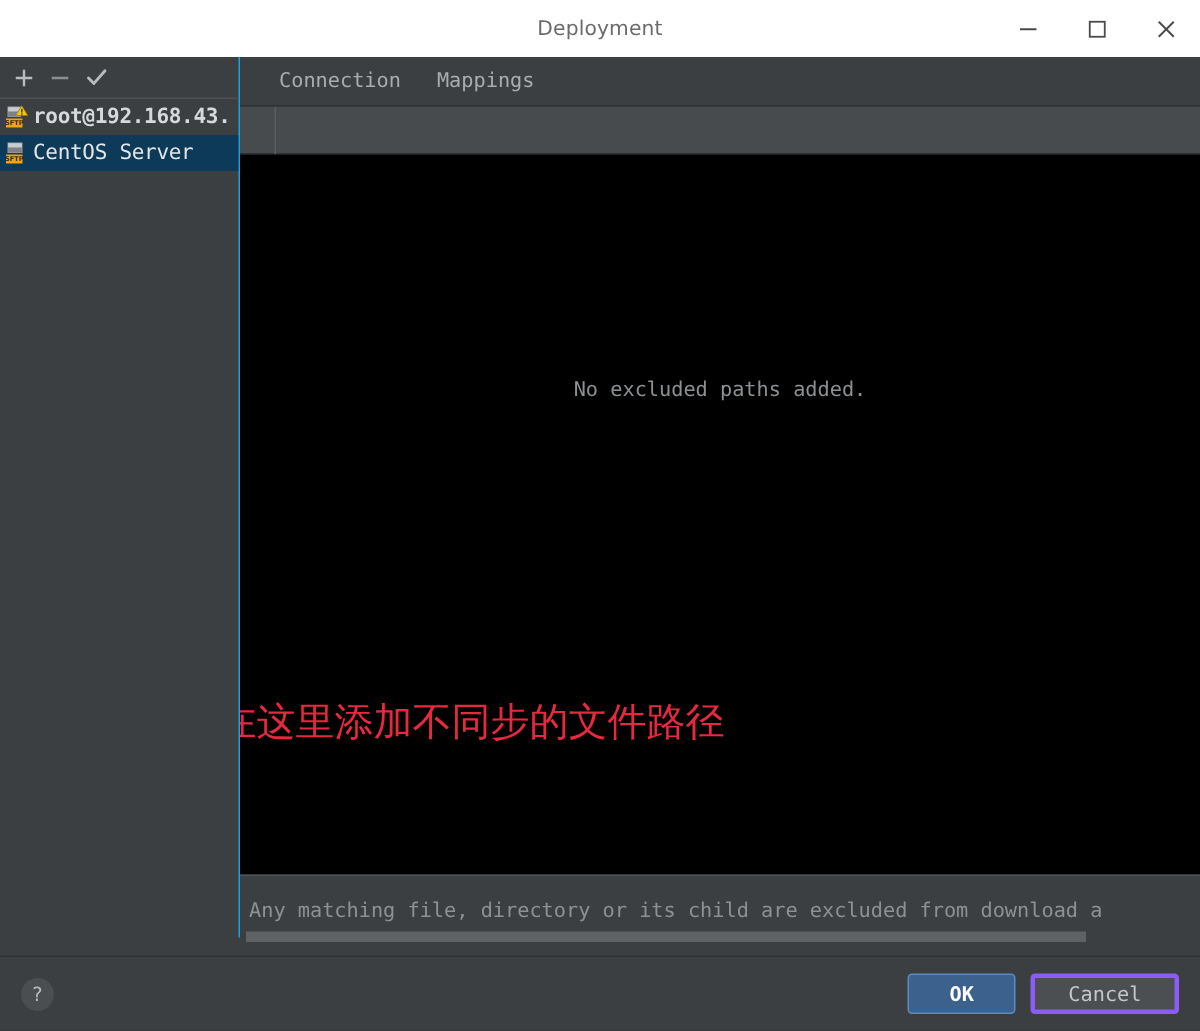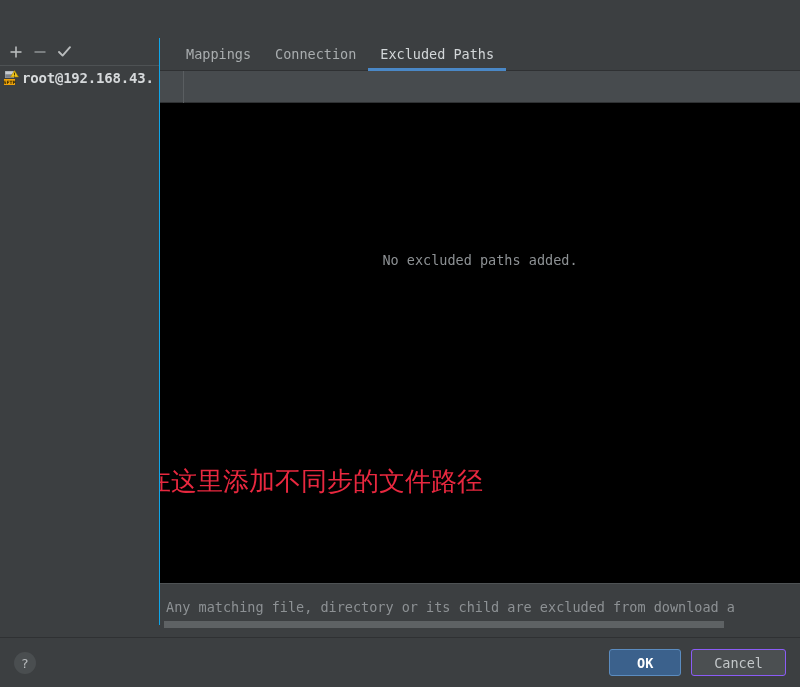--- a/index.html
+++ b/index.html
@@ -294,29 +294,50 @@
     padding: 0 22px;
   }
   .dlg-btn.primary {
     background: #3b618c;
     border: 1px solid #5b8cc0;
     color: #ffffff;
     font-weight: bold;
   }
   .dlg-btn.secondary {
     background: #4b4f51;
-    border: 1px solid #8b5cf6;
+    border: 3px solid #8b5cf6;
     color: #c3c7c9;
   }
 </style>
 </head>
 <body>
 
 <div id="app">
 
+  <div class="titlebar">
+    <div class="titlebar-title">Deployment</div>
+    <div class="win-btns">
+      <div class="win-btn">
+        <svg width="13" height="13" viewBox="0 0 13 13">
+            <line x1="1" y1="6.5" x2="12" y2="6.5" stroke="#4a4a4a" stroke-width="1.2"></line>
+          </svg>
+      </div>
+      <div class="win-btn">
+        <svg width="13" height="13" viewBox="0 0 13 13">
+            <rect x="1.5" y="1.5" width="10" height="10" fill="none" stroke="#4a4a4a" stroke-width="1.2"></rect>
+          </svg>
+      </div>
+      <div class="win-btn">
+        <svg width="13" height="13" viewBox="0 0 13 13">
+            <line x1="1.5" y1="1.5" x2="11.5" y2="11.5" stroke="#4a4a4a" stroke-width="1.3"></line>
+            <line x1="11.5" y1="1.5" x2="1.5" y2="11.5" stroke="#4a4a4a" stroke-width="1.3"></line>
+          </svg>
+      </div>
+    </div>
+  </div>
 
   <div class="sidebar">
     <div class="sidebar-toolbar">
       <div class="tb-btn">
         <svg width="14" height="14" viewBox="0 0 14 14">
             <line x1="7" y1="1.5" x2="7" y2="12.5" stroke="currentColor" stroke-width="1.6"></line>
             <line x1="1.5" y1="7" x2="12.5" y2="7" stroke="currentColor" stroke-width="1.6"></line>
           </svg>
       </div>
       <div class="tb-btn dim">
@@ -340,33 +361,44 @@
             <rect x="2.5" y="4.6" width="8" height="3" fill="#7d8288"></rect>
             <rect x="1" y="9" width="11" height="6" fill="#f0a30a"></rect>
             <text x="6.5" y="13.6" font-size="4.4" fill="#3a2c00" text-anchor="middle" font-family="DejaVu Sans, sans-serif" font-weight="bold">SFTP</text>
             <polygon points="11.5,0.5 15.5,7 7.5,7" fill="#f0c419" stroke="#a07e00" stroke-width="0.5"></polygon>
             <rect x="11.1" y="2.6" width="0.9" height="2.4" fill="#3a2c00"></rect>
             <rect x="11.1" y="5.6" width="0.9" height="0.9" fill="#3a2c00"></rect>
           </svg>
         </span>
         <span class="server-label">root@192.168.43.</span>
       </div>
+      <div class="server-row selected">
+        <span class="srv-icon">
+          <svg width="16" height="16" viewBox="0 0 16 16">
+            <rect x="2" y="1" width="10" height="7" fill="#9aa0a6"></rect>
+            <rect x="2.5" y="1.5" width="9" height="2.6" fill="#c8ccd0"></rect>
+            <rect x="2.5" y="4.6" width="9" height="3" fill="#7d8288"></rect>
+            <rect x="1" y="9" width="11" height="6" fill="#f0a30a"></rect>
+            <text x="6.5" y="13.6" font-size="4.4" fill="#3a2c00" text-anchor="middle" font-family="DejaVu Sans, sans-serif" font-weight="bold">SFTP</text>
+          </svg>
+        </span>
+        <span class="server-label">CentOS Server</span>
+      </div>
     </div>
 
     <div class="sb-hscroll">
       <div class="sb-hscroll-thumb"></div>
     </div>
   </div>
 
   <div class="content">
 
     <div class="tabbar">
+      <div class="tab">Connection</div>
       <div class="tab">Mappings</div>
-      <div class="tab">Connection</div>
-      <div class="tab active">Excluded Paths</div>
     </div>
 
     <div class="subtoolbar">
       <div class="subtoolbar-cell"></div>
     </div>
 
     <div class="paths-area">
       <div class="empty-block">
         <div class="empty-text">No excluded paths added.</div>
       </div>

